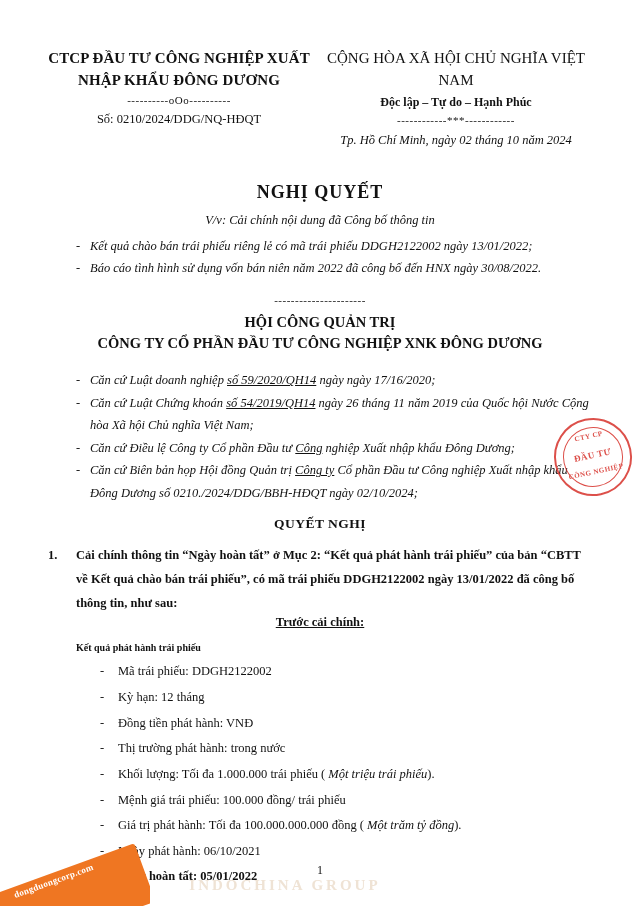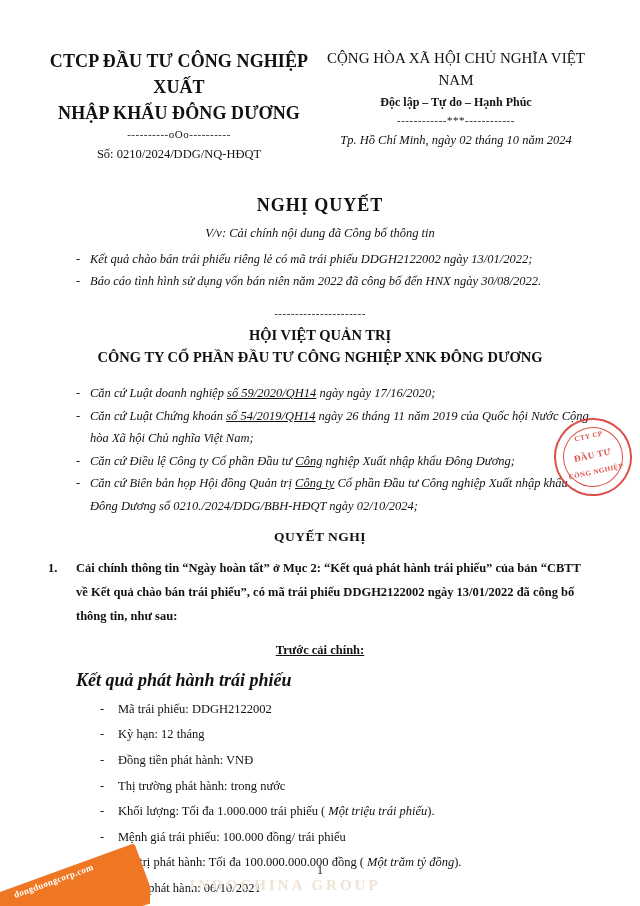--- a/index.html
+++ b/index.html
@@ -32,21 +32,21 @@
   .hdr-left {
     width: 262px;
     text-align: center;
   }
   .hdr-right {
     width: 272px;
     text-align: center;
   }
   .org-name {
     font-weight: bold;
-    font-size: 18px;
+    font-size: 15px;
     line-height: 1.45;
     letter-spacing: 0.1px;
   }
   .dashes {
     font-size: 11px;
     line-height: 1.6;
     letter-spacing: 0.5px;
   }
   .doc-no {
     font-size: 12.5px;
@@ -177,29 +177,27 @@
     width: 28px;
     flex: none;
   }
   .numbered .body { flex: 1; }
 
   .before {
     text-align: center;
     font-weight: bold;
     font-size: 12.5px;
     text-decoration: underline;
-    margin-top: 14px;
   }
 
   .result-head {
     font-weight: bold;
-    font-size: 18px;
+    font-size: 10px;
     margin-top: 12px;
     padding-left: 28px;
-    font-style: italic;
   }
 
   ul.detail-list {
     list-style: none;
     margin: 6px 0 0 0;
     padding: 0 0 0 52px;
   }
   ul.detail-list > li {
     font-size: 12.5px;
     line-height: 2.05;
@@ -334,21 +332,21 @@
       <div class="subtitle">V/v: Cải chính nội dung đã Công bố thông tin</div>
     </div>
 
     <ul class="dash-list">
       <li>Kết quả chào bán trái phiếu riêng lẻ có mã trái phiếu DDGH2122002 ngày 13/01/2022;</li>
       <li>Báo cáo tình hình sử dụng vốn bán niên năm 2022 đã công bố đến HNX ngày 30/08/2022.</li>
     </ul>
 
     <div class="sep">----------------------</div>
 
-    <div class="council">HỘI VIỆT QUẢN TRỊ</div>
+    <div class="council">HỘI CÔNG QUẢN TRỊ</div>
     <div class="company">CÔNG TY CỔ PHẦN ĐẦU TƯ CÔNG NGHIỆP XNK ĐÔNG DƯƠNG</div>
 
     <ul class="basis-list">
       <li><span>Căn cứ Luật doanh nghiệp </span><span class="u">số 59/2020/QH14</span><span> ngày ngày 17/16/2020;</span></li>
       <li><span>Căn cứ Luật Chứng khoán </span><span class="u">số 54/2019/QH14</span><span> ngày 26 tháng 11 năm 2019 của Quốc hội Nước Cộng hòa Xã hội Chủ nghĩa Việt Nam;</span></li>
       <li><span>Căn cứ Điều lệ Công ty Cổ phần Đầu tư </span><span class="u">Công</span><span> nghiệp Xuất nhập khẩu Đông Dương;</span></li>
       <li><span>Căn cứ Biên bản họp Hội đồng Quản trị </span><span class="u">Công ty</span><span> Cổ phần Đầu tư Công nghiệp Xuất nhập khẩu Đông Dương số 0210./2024/DDG/BBH-HĐQT ngày 02/10/2024;</span></li>
     </ul>
 
     <div class="decide">QUYẾT NGHỊ</div>

